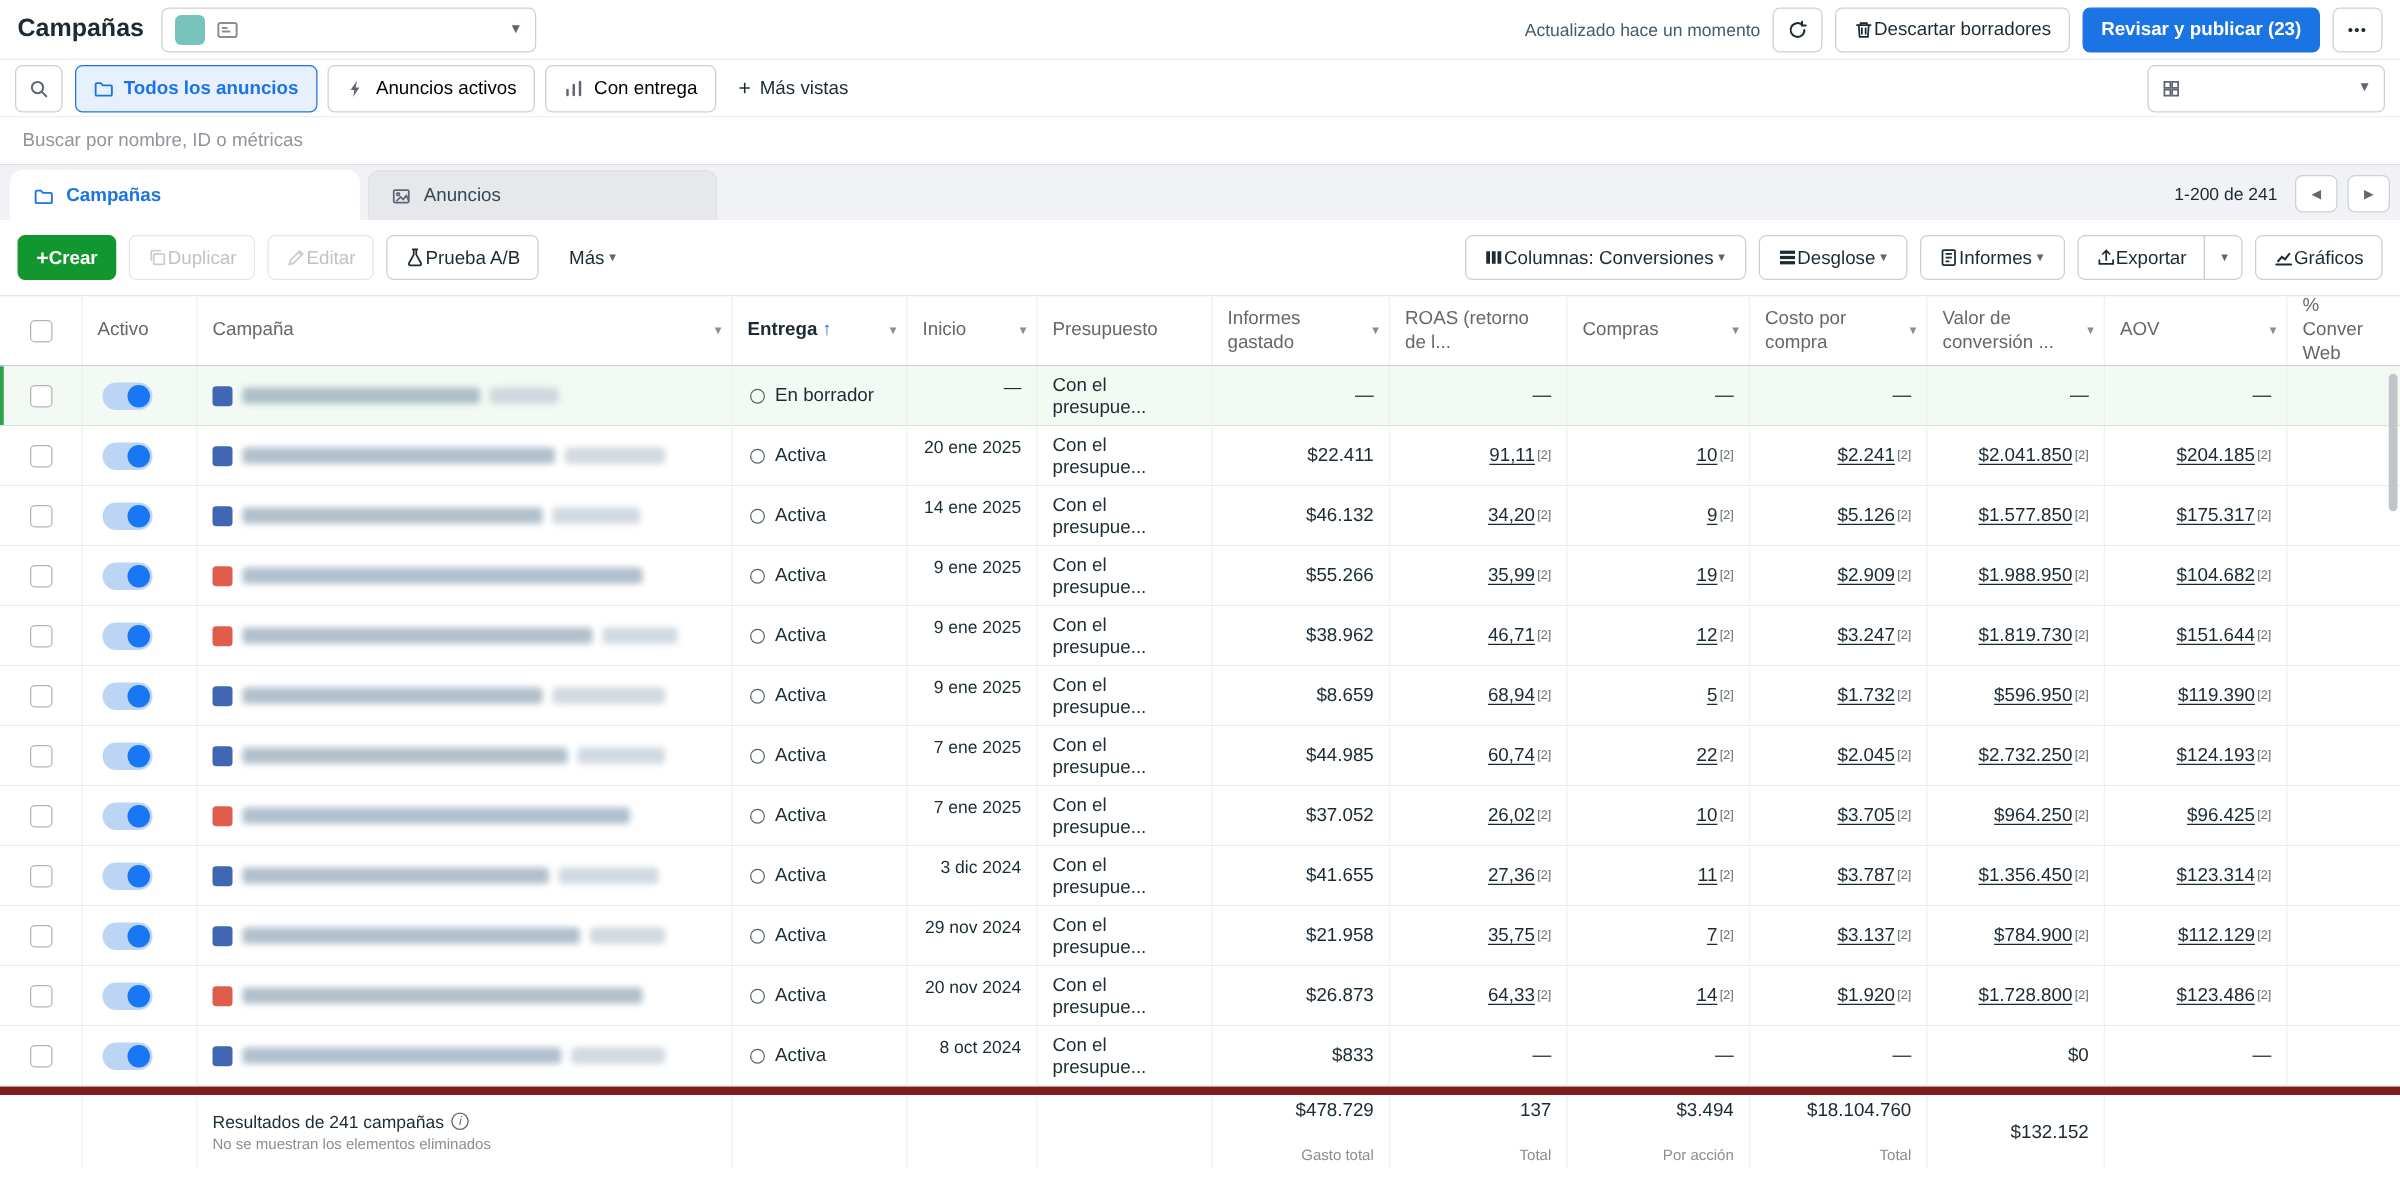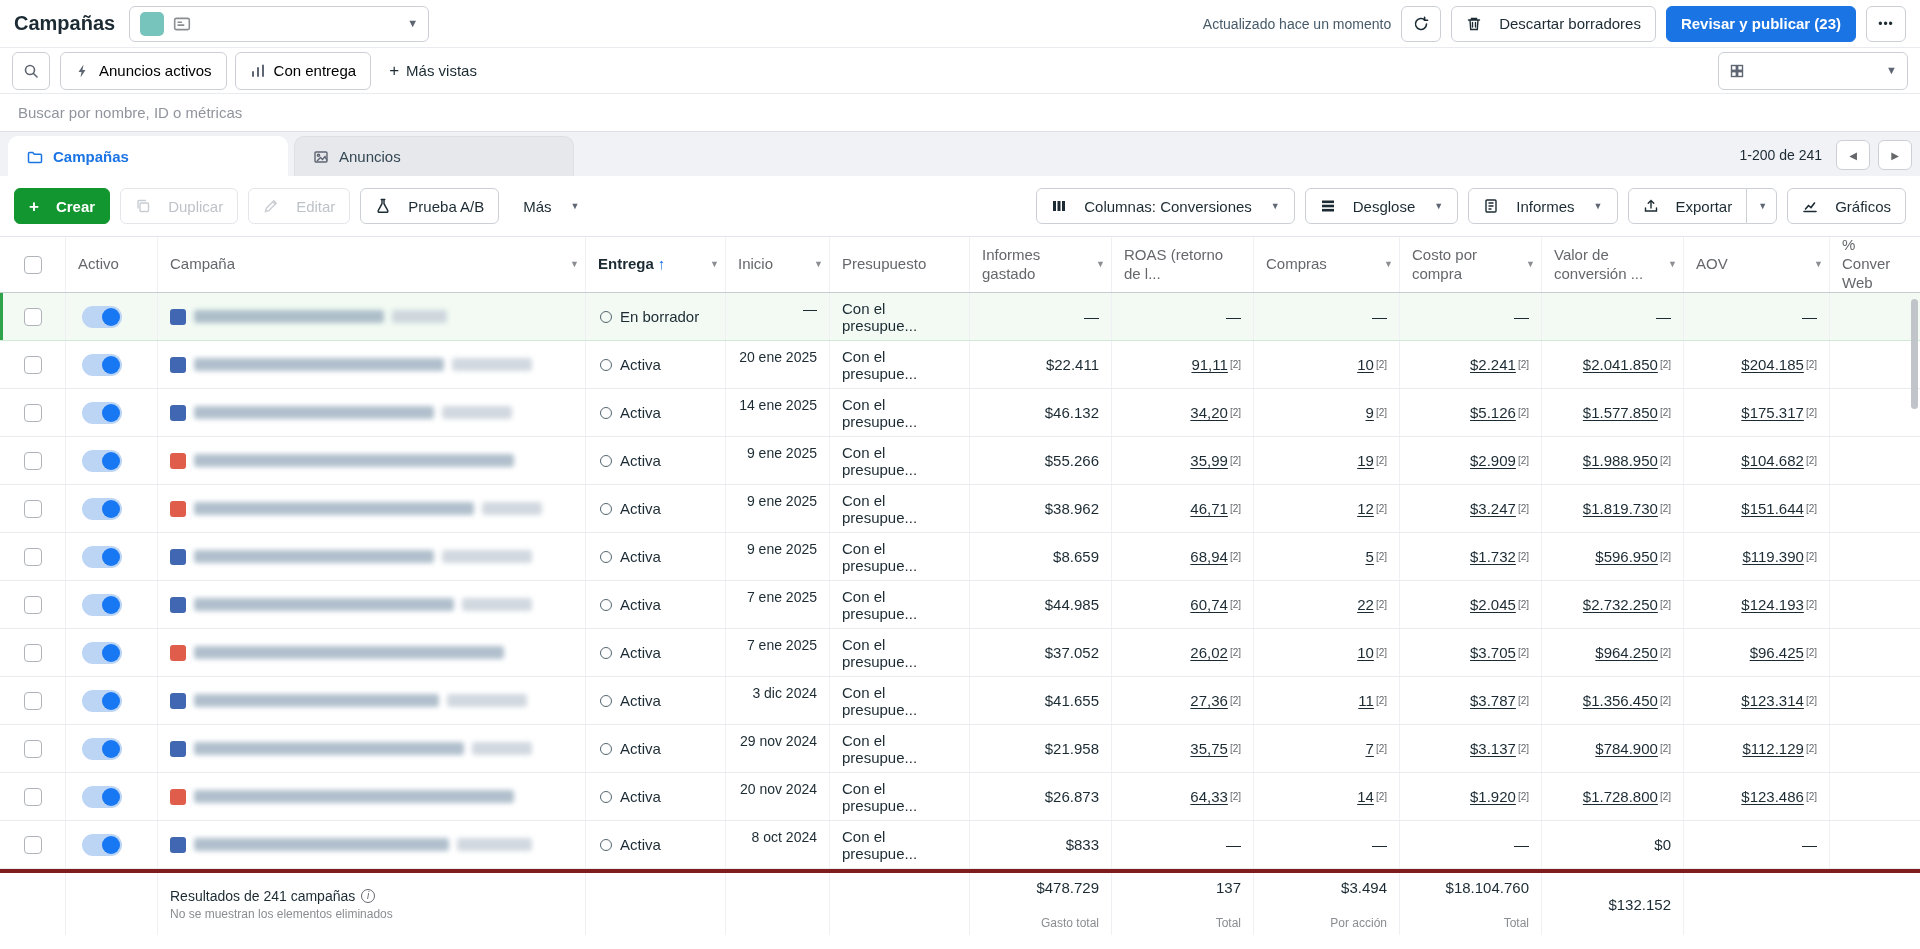--- a/index.html
+++ b/index.html
@@ -12,21 +12,21 @@
 
   
   .top-bar { height: 48px; display: flex; align-items: center; padding: 0 14px; gap: 14px; border-bottom: 1px solid var(--border-lt); background:#fff; flex: none; }
   .page-title { font-size: 20px; font-weight: 700; }
   .account-select { width: 300px; height: 36px; border: 1px solid var(--border); border-radius: 6px; display: flex; align-items: center; gap: 9px; padding: 0 10px; background:#fff; cursor: pointer; }
   .acct-avatar { width: 24px; height: 24px; border-radius: 5px; background: #76c4bb; flex: none; }
   .caret { font-size: 9px; color: #5f6673; line-height: 1; }
   .account-select .caret { margin-left: auto; font-size: 11px; }
   .top-right { margin-left: auto; display: flex; align-items: center; gap: 10px; }
   .updated { font-size: 14px; color: #465a69; margin-right: 0; white-space: nowrap; }
-  .btn { height: 36px; display: inline-flex; align-items: center; gap: 17px; padding: 0 14px; border: 1px solid var(--border); border-radius: 6px; background: #fff; font-size: 15px; color: #1c2b33; cursor: pointer; font-family: inherit; white-space: nowrap; }
+  .btn { height: 36px; display: inline-flex; align-items: center; gap: 0; padding: 0 14px; border: 1px solid var(--border); border-radius: 6px; background: #fff; font-size: 15px; color: #1c2b33; cursor: pointer; font-family: inherit; white-space: nowrap; }
   .btn.icon-only { width: 40px; justify-content: center; padding: 0; }
   .btn.primary { background: var(--blue); border-color: var(--blue); color: #fff; font-weight: 700; }
   .more-glyph { font-size: 12px; letter-spacing: 1px; color:#1c2b33; }
 
   
   .filter-bar { height: 46px; display: flex; align-items: center; gap: 10px; padding: 0 12px; border-bottom: 1px solid var(--border-lt); background:#fff; flex: none; }
   .sq-btn { width: 38px; height: 38px; border: 1px solid var(--border); border-radius: 6px; background:#fff; display:flex; align-items:center; justify-content:center; cursor:pointer; }
   .chips { display: flex; gap: 8px; }
   .chip { height: 38px; display: inline-flex; align-items: center; gap: 8px; padding: 0 14px; border: 1px solid var(--border); border-radius: 6px; background: #fff; font-size: 15px; cursor: pointer; font-family: inherit; }
   .chip.selected { background: #e7f1fd; border-color: var(--blue); color: var(--blue); font-weight: 700; }
@@ -86,21 +86,21 @@
   .blur-bar { height: 13px; border-radius: 3px; filter: blur(2.5px); opacity: .8; flex: none; }
   .bar1 { background: #9db0c0; }
   .bar2 { background: #c6cfd8; }
   .c-status { gap: 8px; padding-left: 14px; }
   .status-ring { width: 12px; height: 12px; border: 1.5px solid #54656f; border-radius: 50%; flex: none; }
   .c-date { justify-content: flex-end; align-items: flex-start; padding-top: 8px; font-size: 14px; }
   .num { justify-content: flex-end; font-size: 15px; }
   .metric-link { text-decoration: underline; text-underline-offset: 2px; cursor: pointer; }
   sup.note { font-size: 10px; color: var(--muted); margin-left: 2px; }
 
-  .tfoot { height: 66px; border-top: 4px solid #7f1d1d; background: #fff; flex: none; }
+  .tfoot { height: 66px; border-top: 7px solid #7f1d1d; background: #fff; flex: none; }
   .tfoot .cell { flex-direction: column; align-items: flex-end; justify-content: center; }
   .tfoot .c-results { align-items: flex-start; }
   .fv { font-size: 15px; color: #1c2b33; }
   .fl { font-size: 12px; color: #8a8d91; margin-top: 20px; }
   .res-line { font-size: 14px; display: flex; align-items: center; gap: 6px; }
   .info-icon { width: 14px; height: 14px; border: 1px solid var(--muted); border-radius: 50%; font-size: 10px; color: var(--muted); display: inline-flex; align-items: center; justify-content: center; font-style: italic; }
   .res-note { font-size: 12px; color: #8a8d91; margin-top: 3px; }
 
   .vscroll { position: absolute; right: 2px; top: 6px; width: 7px; height: 110px; border-radius: 4px; background: #c1c4c9; }
 
@@ -145,20 +145,26 @@
   </header>
 
   <div class="filter-bar">
     <button class="sq-btn">
       <svg class="ic" width="16" height="16" viewBox="0 0 16 16" fill="none" stroke="#5f6673" stroke-width="1.6" stroke-linecap="round">
           <circle cx="7" cy="7" r="4.5"></circle>
           <path d="M10.5 10.5L14 14"></path>
         </svg>
     </button>
     <div class="chips">
+      <button class="chip selected">
+        <svg class="ic" width="16" height="16" viewBox="0 0 16 16" fill="none" stroke="#1b74e4" stroke-width="1.5">
+            <path d="M1.5 4.5c0-.6.4-1 1-1h3.2l1.6 1.8h6.2c.6 0 1 .4 1 1v6.2c0 .6-.4 1-1 1H2.5c-.6 0-1-.4-1-1z"></path>
+          </svg>
+        <span>Todos los anuncios</span>
+      </button>
       <button class="chip">
         <svg class="ic" width="16" height="16" viewBox="0 0 16 16">
             <path d="M8.5 1.5L3.5 9h3l-1 5.5 5-7.5h-3z" fill="#5f6673"></path>
           </svg>
         <span>Anuncios activos</span>
       </button>
       <button class="chip">
         <svg class="ic" width="16" height="16" viewBox="0 0 16 16" fill="none" stroke="#5f6673" stroke-width="2" stroke-linecap="round">
             <path d="M3 13V9M8 13V5M13 13V2.5"></path>
           </svg>

